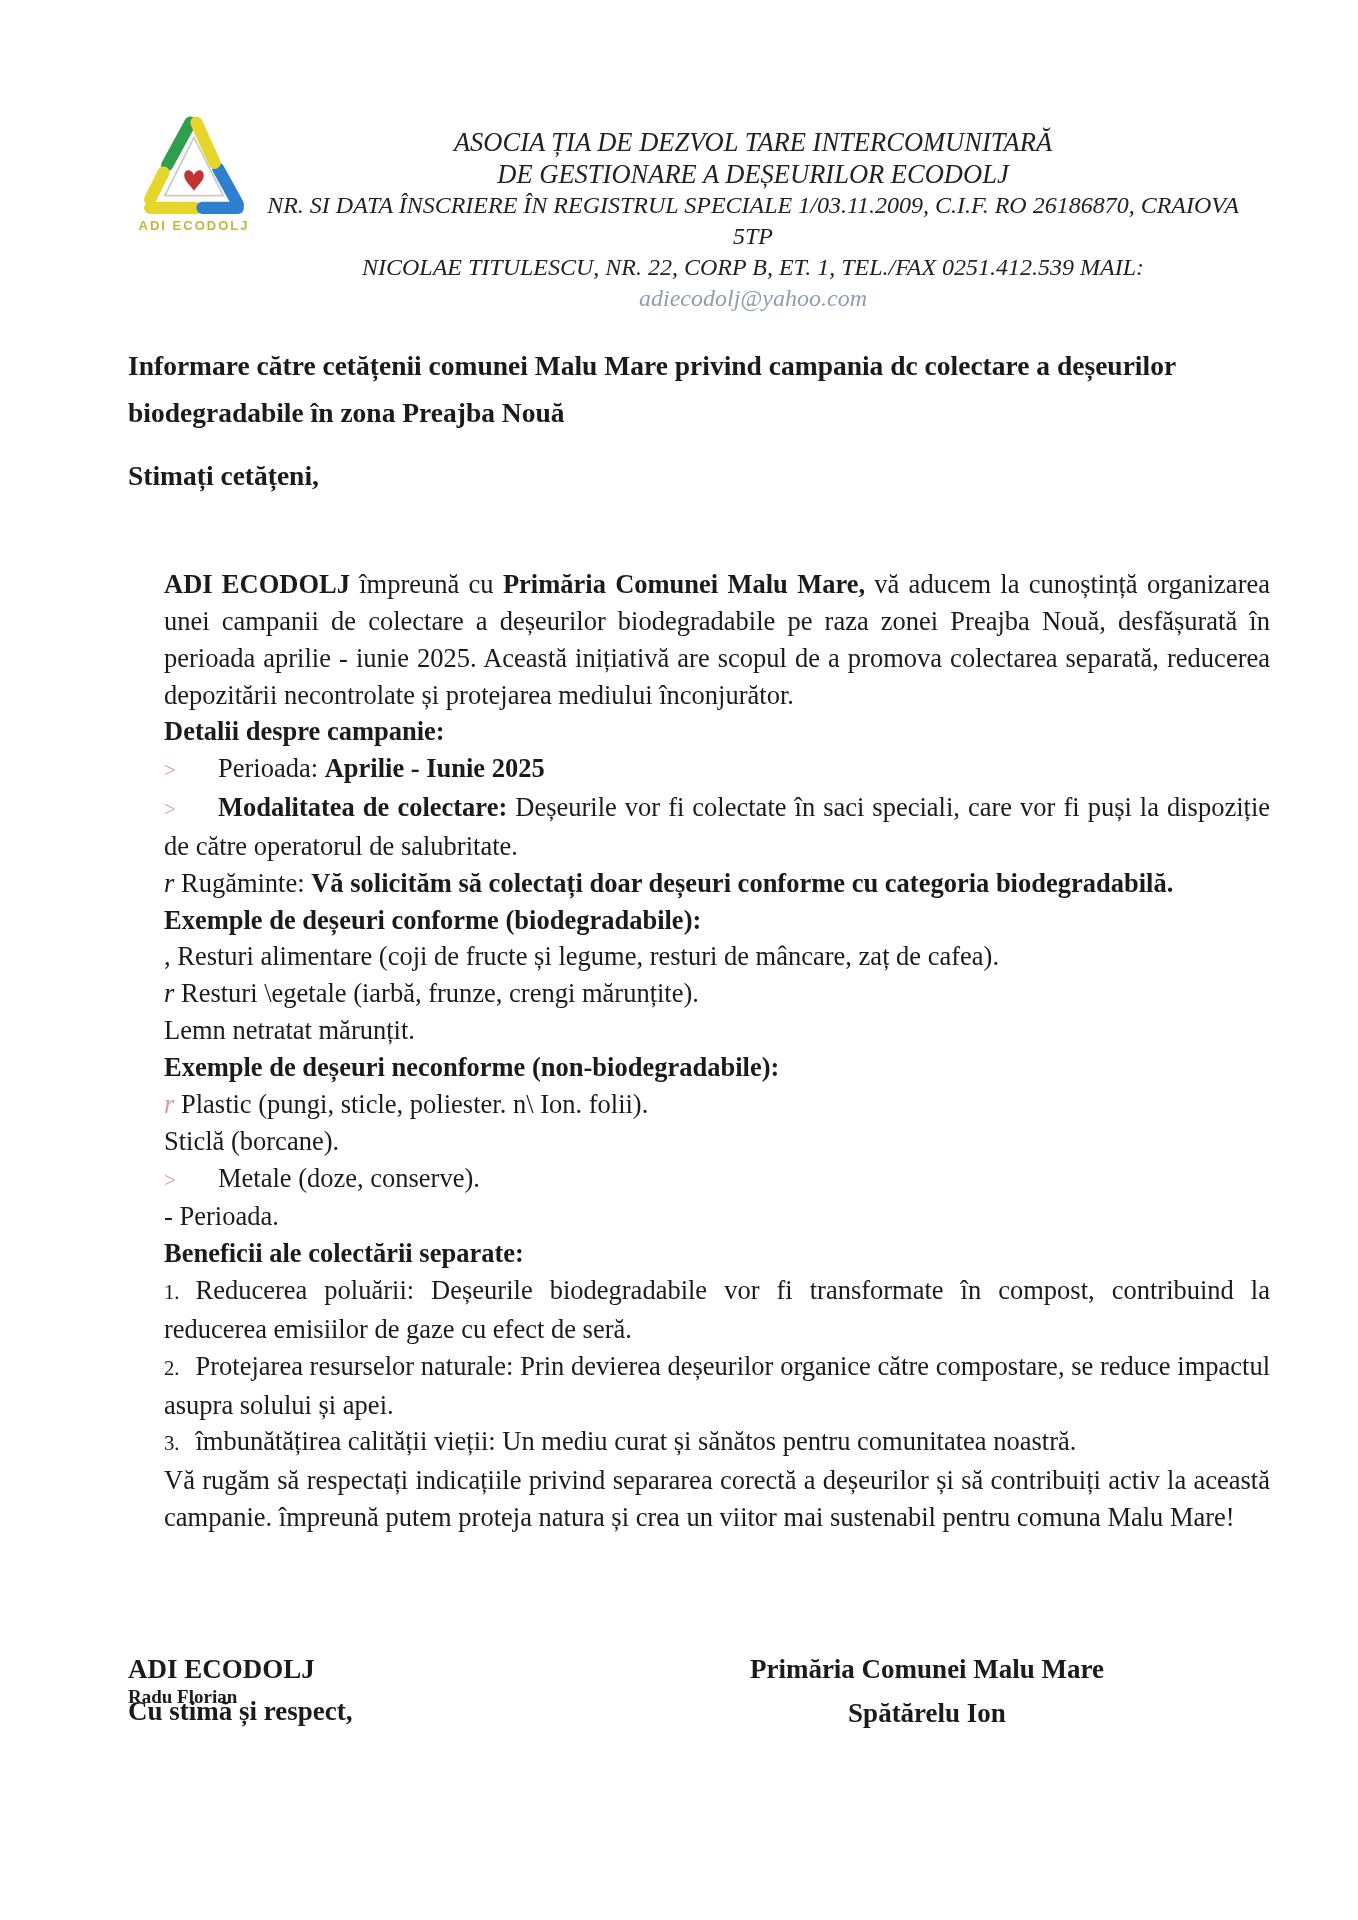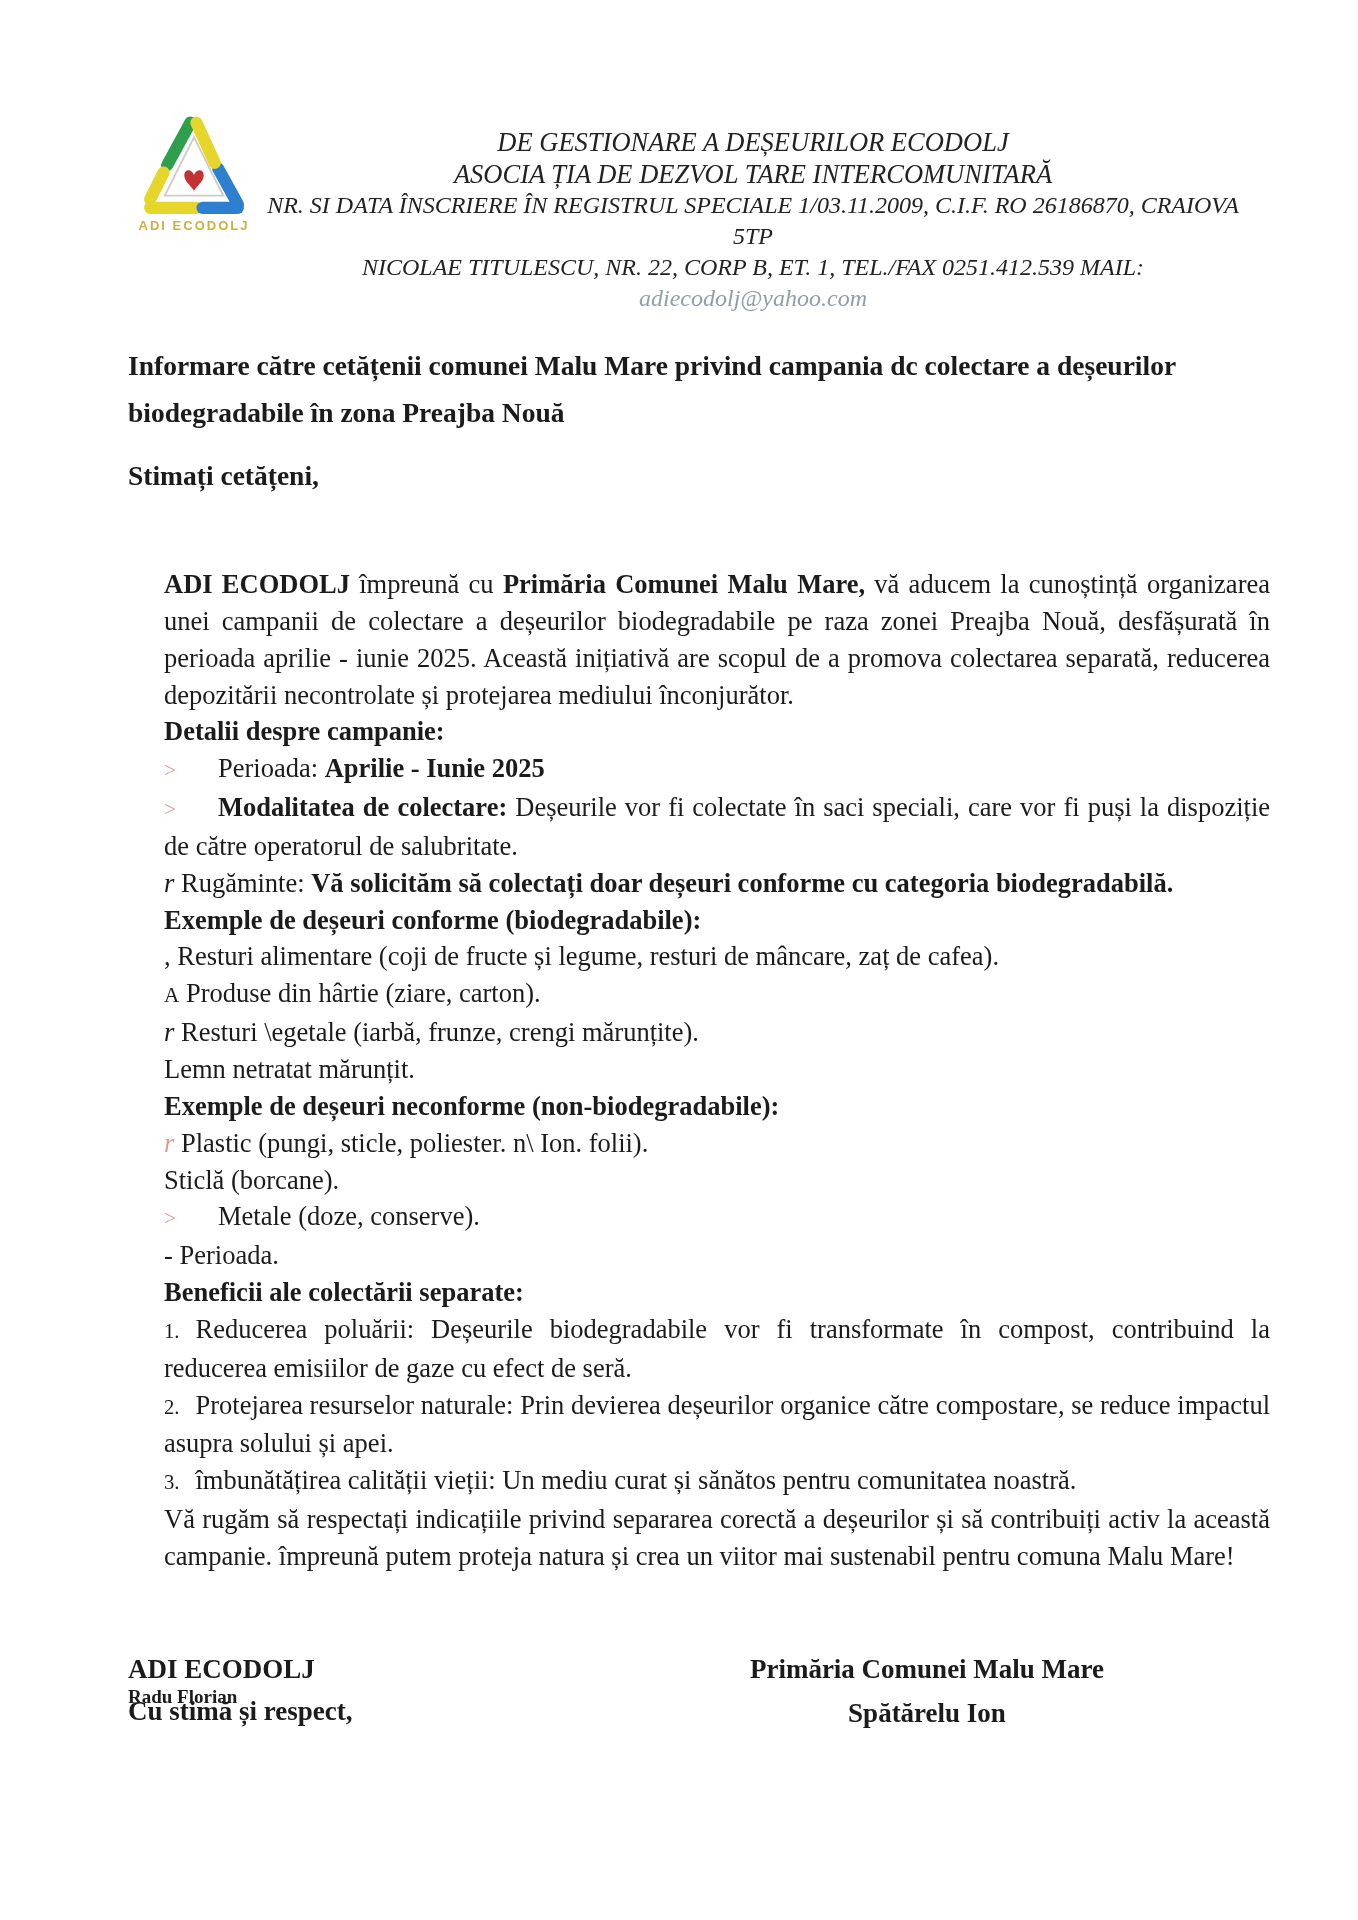--- a/index.html
+++ b/index.html
@@ -109,41 +109,40 @@
       <path d="M14,82 L52,82" stroke="#e6d52a" stroke-width="10" stroke-linecap="round" fill="none"></path>
       <path d="M57,82 L86,82" stroke="#2e7fd0" stroke-width="10" stroke-linecap="round" fill="none"></path>
       <path d="M86,79 L70,50" stroke="#2e7fd0" stroke-width="10" stroke-linecap="round" fill="none"></path>
       <path d="M67,45 L52,12" stroke="#e6d52a" stroke-width="10" stroke-linecap="round" fill="none"></path>
       <path d="M50 68 C46 62 42 60 42 55 C42 52 44.5 50.5 47 51.5 C48.5 52 49.5 53.5 50 55 C50.5 53.5 51.5 52 53 51.5 C55.5 50.5 58 52 58 55 C58 60 54 62 50 68 Z" fill="#c43333"></path>
     </svg>
     <div class="logo-caption">ADI ECODOLJ</div>
   </div>
 
   <div class="head-text">
+    <div class="head-l1">ASOCIA ȚIA DE DEZVOL TARE INTERCOMUNITARĂ</div>
     <div class="head-l1">DE GESTIONARE A DEȘEURILOR ECODOLJ</div>
-    <div class="head-l1">ASOCIA ȚIA DE DEZVOL TARE INTERCOMUNITARĂ</div>
     <div class="head-l2">NR. SI DATA ÎNSCRIERE ÎN REGISTRUL SPECIALE 1/03.11.2009, C.I.F. RO 26186870, CRAIOVA 5TP</div>
     <div class="head-l2">
       <span>NICOLAE TITULESCU, NR. 22, CORP B, ET. 1, TEL./FAX 0251.412.539 MAIL: </span><span class="email">adiecodolj@yahoo.com</span>
     </div>
   </div>
 
   <div class="title">Informare către cetățenii comunei Malu Mare privind campania dc colectare a deșeurilor biodegradabile în zona Preajba Nouă</div>
 
   <div class="salutation">Stimați cetățeni,</div>
 
   <div class="body-block">
       <div class="para justify"><span class="seg-b">ADI ECODOLJ</span><span class="seg-r"> împreună cu </span><span class="seg-b">Primăria Comunei Malu Mare,</span><span class="seg-r"> vă aducem la cunoștință organizarea unei campanii de colectare a deșeurilor biodegradabile pe raza zonei Preajba Nouă, desfășurată în perioada aprilie - iunie 2025. Această inițiativă are scopul de a promova colectarea separată, reducerea depozitării necontrolate și protejarea mediului înconjurător.</span></div>
       <div class="para"><span class="seg-b">Detalii despre campanie:</span></div>
       <div class="para"><span class="seg-bullet-tab">&gt;</span><span class="seg-r">Perioada: </span><span class="seg-b">Aprilie - Iunie 2025</span></div>
       <div class="para justify"><span class="seg-bullet-tab">&gt;</span><span class="seg-b">Modalitatea de colectare:</span><span class="seg-r"> Deșeurile vor fi colectate în saci speciali, care vor fi puși la dispoziție de către operatorul de salubritate.</span></div>
       <div class="para"><span class="seg-i">r</span><span class="seg-r"> Rugăminte: </span><span class="seg-b">Vă solicităm să colectați doar deșeuri conforme cu categoria biodegradabilă.</span></div>
       <div class="para"><span class="seg-b">Exemple de deșeuri conforme (biodegradabile):</span></div>
       <div class="para"><span class="seg-r">, Resturi alimentare (coji de fructe și legume, resturi de mâncare, zaț de cafea).</span></div>
-      <div class="para"><span class="seg-small">A</span><span class="seg-r"> Produse din hârtie (ziare, carton).</span></div>
       <div class="para"><span class="seg-i">r</span><span class="seg-r"> Resturi \egetale (iarbă, frunze, crengi mărunțite).</span></div>
       <div class="para"><span class="seg-r">Lemn netratat mărunțit.</span></div>
       <div class="para"><span class="seg-b">Exemple de deșeuri neconforme (non-biodegradabile):</span></div>
       <div class="para"><span class="seg-pink-i">r</span><span class="seg-r"> Plastic (pungi, sticle, poliester. n\ Ion. folii).</span></div>
       <div class="para"><span class="seg-r">Sticlă (borcane).</span></div>
       <div class="para"><span class="seg-bullet-tab">&gt;</span><span class="seg-r">Metale (doze, conserve).</span></div>
       <div class="para"><span class="seg-r">- Perioada.</span></div>
       <div class="para"><span class="seg-b">Beneficii ale colectării separate:</span></div>
       <div class="para justify"><span class="seg-num">1.</span><span class="seg-r">Reducerea poluării: Deșeurile biodegradabile vor fi transformate în compost, contribuind la reducerea emisiilor de gaze cu efect de seră.</span></div>
       <div class="para justify"><span class="seg-num">2.</span><span class="seg-r">Protejarea resurselor naturale: Prin devierea deșeurilor organice către compostare, se reduce impactul asupra solului și apei.</span></div>

